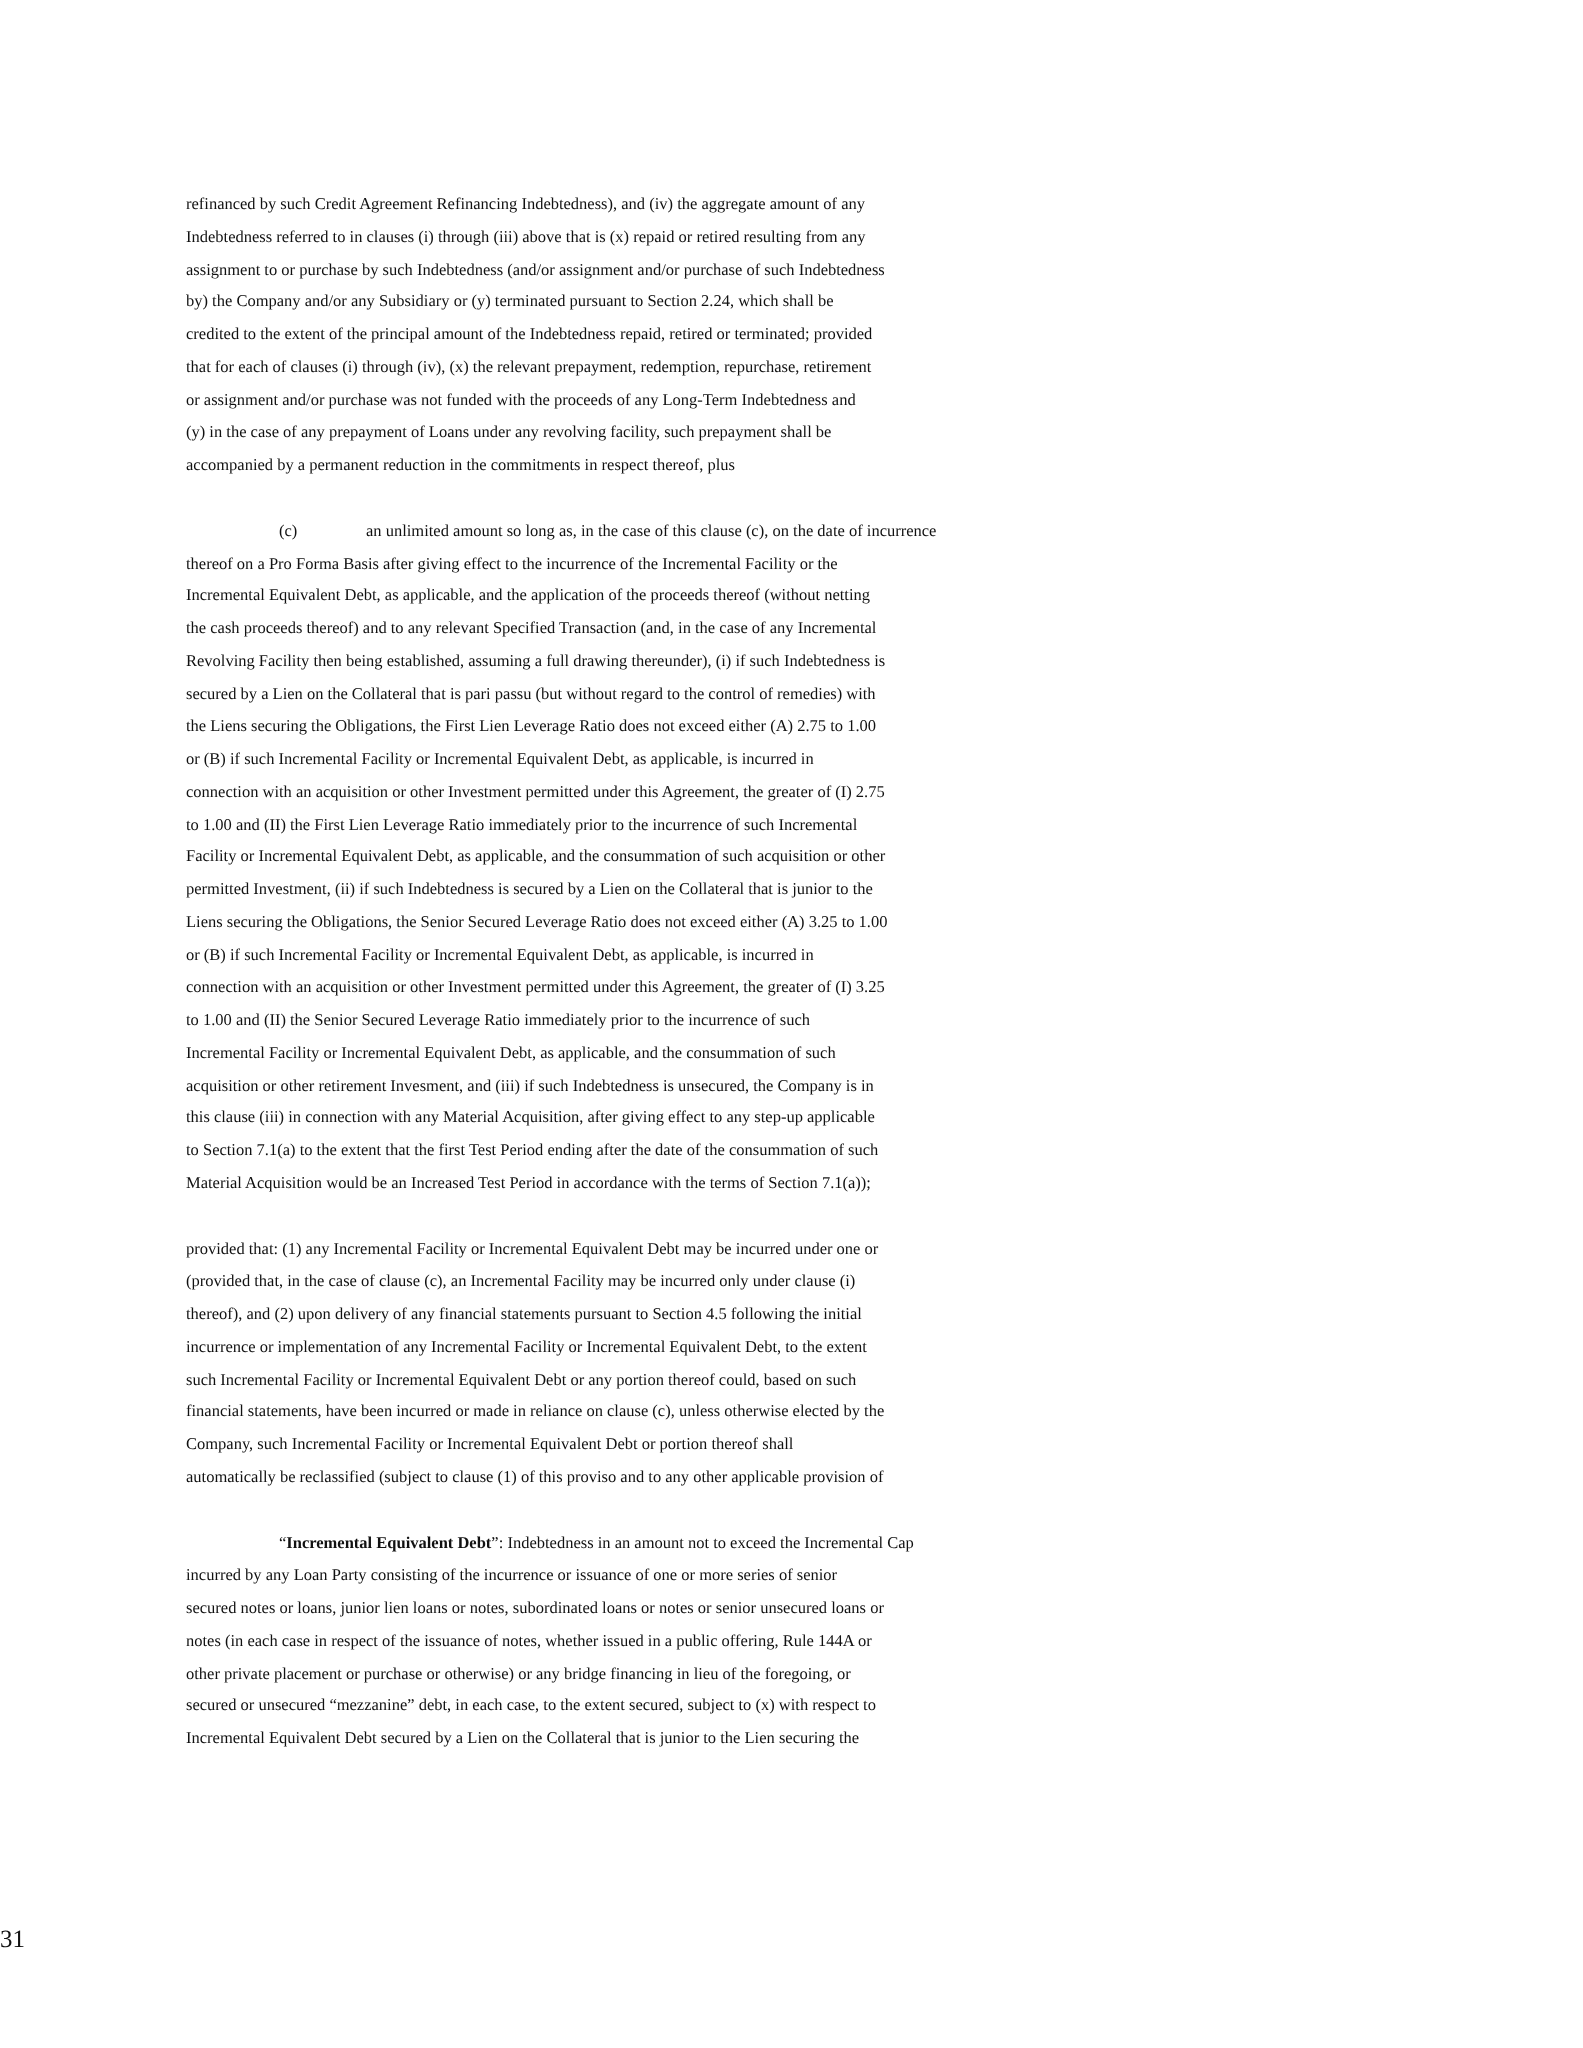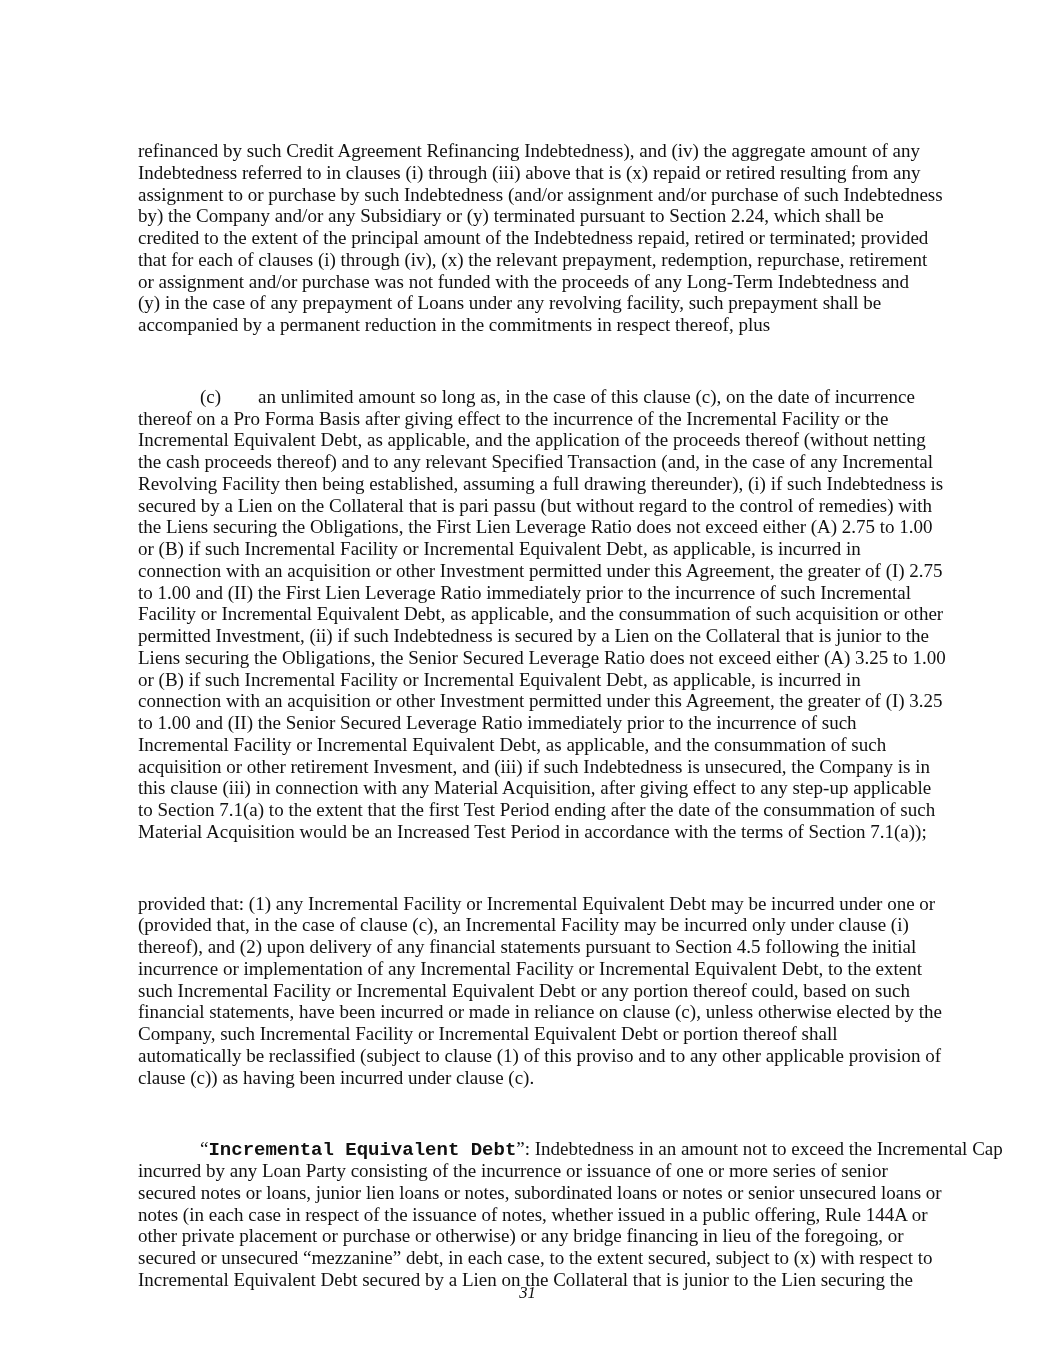--- a/index.html
+++ b/index.html
@@ -15,53 +15,51 @@
       font-family: "Liberation Serif", "DejaVu Serif", serif;
       color: #111111;
     }
     .page {
       position: absolute;
       left: 124px;
       top: 126px;
       width: 820px;
     }
     .para {
-      font-size: 19px;
+      font-size: 11px;
       line-height: 21.75px;
-      margin: 14px;
+      margin: 0;
       white-space: nowrap;
     }
     .line {
       display: block;
       height: 21.75px;
     }
     .gap {
       height: 22px;
     }
     .indent {
       display: inline-block;
       width: 62px;
     }
     .clause-label {
       display: inline-block;
       width: 58px;
     }
     .bold-term {
       font-weight: bold;
-      font-family: Liberation Mono, monospace;
     }
     .page-number {
       position: absolute;
       top: 1283px;
       left: 0;
       width: 1055px;
-      text-align: center;
+      text-align: left;
       font-size: 16.6px;
       line-height: 20px;
-      font-style: italic;
     }
   </style>
 </head>
 <body>
 
 <div class="page">
 
   <div class="para">
     <span class="line">refinanced by such Credit Agreement Refinancing Indebtedness), and (iv) the aggregate amount of any</span>
     <span class="line">Indebtedness referred to in clauses (i) through (iii) above that is (x) repaid or retired resulting from any</span>
@@ -104,21 +102,20 @@
 
   <div class="para">
     <span class="line">provided that: (1) any Incremental Facility or Incremental Equivalent Debt may be incurred under one or</span>
     <span class="line">(provided that, in the case of clause (c), an Incremental Facility may be incurred only under clause (i)</span>
     <span class="line">thereof), and (2) upon delivery of any financial statements pursuant to Section 4.5 following the initial</span>
     <span class="line">incurrence or implementation of any Incremental Facility or Incremental Equivalent Debt, to the extent</span>
     <span class="line">such Incremental Facility or Incremental Equivalent Debt or any portion thereof could, based on such</span>
     <span class="line">financial statements, have been incurred or made in reliance on clause (c), unless otherwise elected by the</span>
     <span class="line">Company, such Incremental Facility or Incremental Equivalent Debt or portion thereof shall</span>
     <span class="line">automatically be reclassified (subject to clause (1) of this proviso and to any other applicable provision of</span>
-    <span class="line">clause (c)) as having been incurred under clause (c).</span>
   </div>
 
   <div class="gap"></div>
 
   <div class="para">
     <span class="line"><span class="indent"></span><span>“</span><span class="bold-term">Incremental Equivalent Debt</span><span>”</span><span>: Indebtedness in an amount not to exceed the Incremental Cap</span></span>
     <span class="line">incurred by any Loan Party consisting of the incurrence or issuance of one or more series of senior</span>
     <span class="line">secured notes or loans, junior lien loans or notes, subordinated loans or notes or senior unsecured loans or</span>
     <span class="line">notes (in each case in respect of the issuance of notes, whether issued in a public offering, Rule 144A or</span>
     <span class="line">other private placement or purchase or otherwise) or any bridge financing in lieu of the foregoing, or</span>

